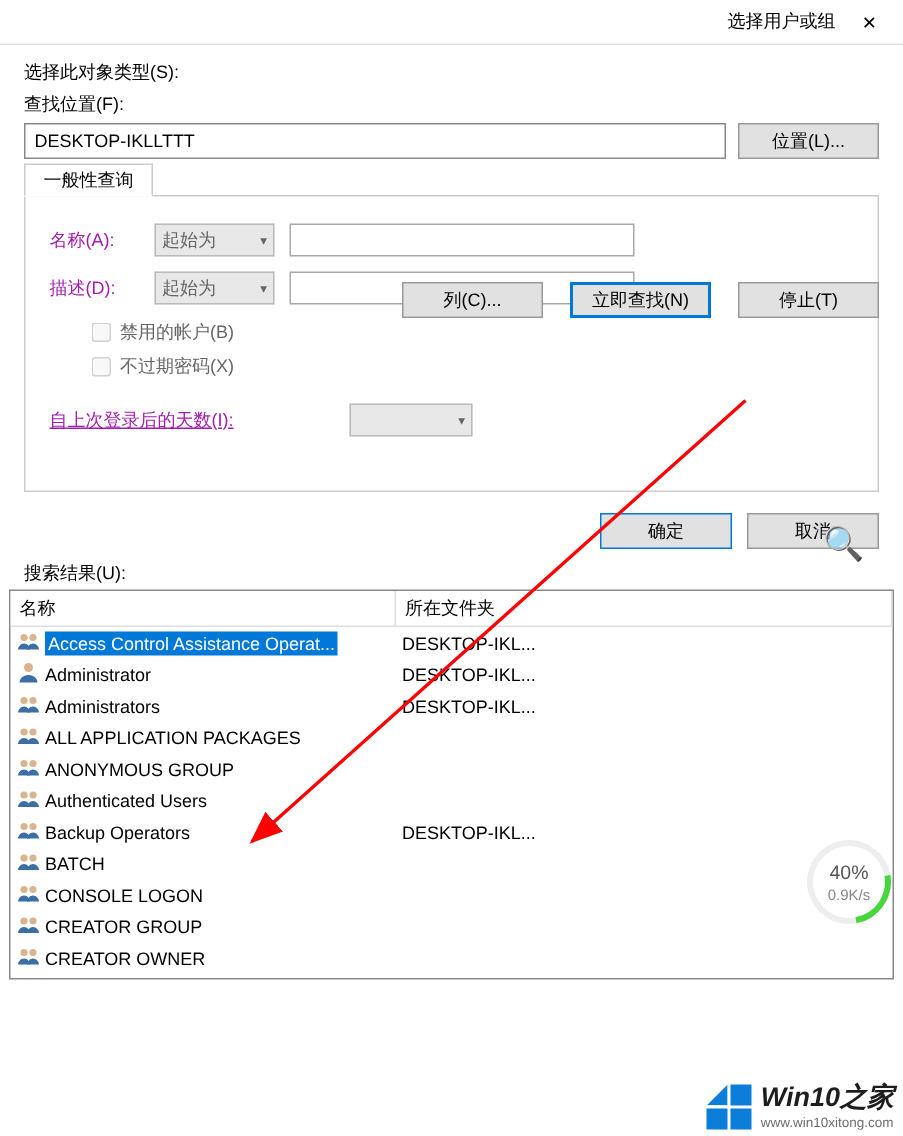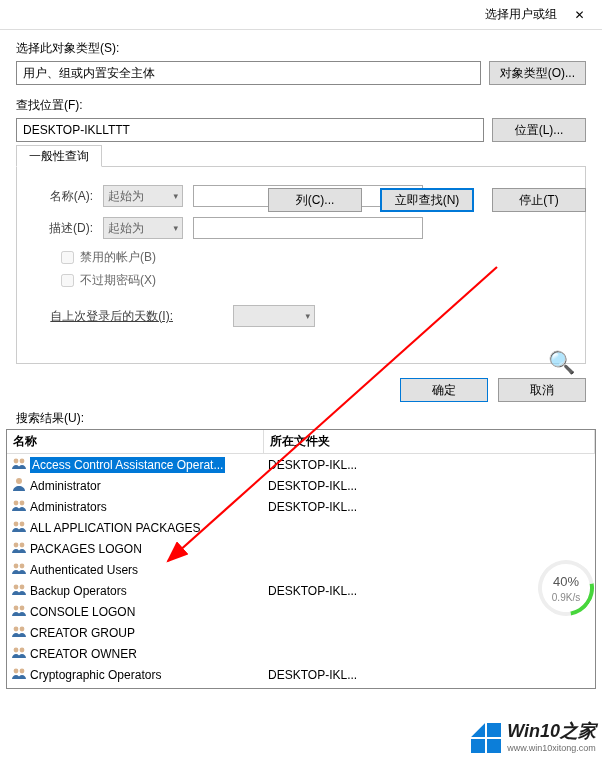--- a/index.html
+++ b/index.html
@@ -15,41 +15,41 @@
 
 .row-pair { display: flex; gap: 8px; margin-bottom: 12px; }
 .display-field { flex: 1; border: 1px solid #888; background: #fff; padding: 4px 6px; height: 24px; display: flex; align-items: center; }
 .btn { border: 1px solid #999; background: #e1e1e1; padding: 3px 10px; height: 24px; min-width: 94px; display: flex; align-items: center; justify-content: center; cursor: pointer; }
 .btn.primary { border: 2px solid #0078d7; }
 
 .tab-frame { border: 1px solid #ccc; margin-top: 24px; position: relative; padding: 18px 16px 16px 16px; }
 .tab-lip { position: absolute; top: -22px; left: -1px; background: #fff; border: 1px solid #ccc; border-bottom: 1px solid #fff; padding: 3px 12px; height: 22px; display: flex; align-items: center; }
 
 .form-row { display: flex; align-items: center; gap: 10px; margin-bottom: 10px; }
-.form-label { width: 60px; color: #404040; text-align: right; }
+.form-label { width: 60px; color: #a21caf; }
 .select { border: 1px solid #bbb; background: #e8e8e8; color: #666; width: 80px; height: 22px; padding: 0 4px; display: flex; align-items: center; justify-content: space-between; }
 .select .chev { font-size: 9px; color: #666; }
 .text-input { border: 1px solid #aaa; background: #fff; width: 230px; height: 22px; }
 
 .check-row { display: flex; align-items: center; gap: 6px; margin-bottom: 6px; margin-left: 28px; }
 .check-row input { width: 13px; height: 13px; }
 .check-row label { color: #666; }
 
 .side-buttons { position: absolute; right: 16px; top: 188px; display: flex; flex-direction: row; gap: 18px; align-items: flex-end; }
 
 .magnifier { position: absolute; right: 26px; top: 350px; font-size: 22px; }
 
 .bottom-buttons { display: flex; justify-content: flex-end; gap: 10px; margin: 14px 16px 8px 0; }
 .bottom-buttons .btn { min-width: 88px; }
 
 .results-label { padding: 0 16px 2px 16px; }
 
 .results-table { border: 1px solid #888; margin: 0 6px; height: 260px; overflow: hidden; position: relative; }
 .tbl-head { display: flex; background: #fff; border-bottom: 1px solid #ddd; }
-.tbl-head .col { padding: 3px 6px; border-right: 1px solid #ddd; font-weight: bold; }
+.tbl-head .col { padding: 3px 6px; border-right: 1px solid #ddd; font-weight: normal; }
 .col-name { width: 257px; }
 .col-folder { flex: 1; }
 .tbl-body { }
 .tbl-row { display: flex; align-items: center; height: 21px; }
 .tbl-row .cell { padding: 0 4px; overflow: hidden; white-space: nowrap; text-overflow: ellipsis; display: flex; align-items: center; gap: 3px; }
 .tbl-row.selected .cell-name-text { background: #0078d7; color: #fff; padding: 1px 2px; }
 .cell-name { width: 257px; }
 .cell-folder { flex: 1; }
 
 .icon-user, .icon-group { width: 16px; height: 16px; flex-shrink: 0; }
@@ -76,28 +76,20 @@
 <div class="titlebar">
   <span class="title">选择用户或组</span>
   <div class="close">
     <span>✕</span>
   </div>
 </div>
 
 <div class="content">
 
   <div class="section-label">选择此对象类型(S):</div>
-  <div class="row-pair">
-    <div class="display-field">
-        <span>用户、组或内置安全主体</span>
-      </div>
-    <div class="btn">
-        <span>对象类型(O)...</span>
-      </div>
-  </div>
 
   <div class="section-label">查找位置(F):</div>
   <div class="row-pair">
     <div class="display-field">
         <span>DESKTOP-IKLLTTT</span>
       </div>
     <div class="btn">
         <span>位置(L)...</span>
       </div>
   </div>
@@ -224,21 +216,21 @@
         <div class="cell cell-folder"></div>
       </div>
       <div class="tbl-row">
         <div class="cell cell-name">
           <span><svg class="icon-group" viewBox="0 0 16 16">
               <circle cx="5" cy="6" r="2.4" fill="#d9b48f"></circle>
               <circle cx="11" cy="6" r="2.4" fill="#d9b48f"></circle>
               <path d="M1 14c0-2 2-4 4-4s4 2 4 4" fill="#3a6ea5"></path>
               <path d="M7 14c0-2 2-4 4-4s4 2 4 4" fill="#3a6ea5"></path>
             </svg></span>
-          <span class="cell-name-text">PACKAGES LOGON</span>
+          <span class="cell-name-text">ANONYMOUS GROUP</span>
         </div>
         <div class="cell cell-folder"></div>
       </div>
       <div class="tbl-row">
         <div class="cell cell-name">
           <span><svg class="icon-group" viewBox="0 0 16 16">
               <circle cx="5" cy="6" r="2.4" fill="#d9b48f"></circle>
               <circle cx="11" cy="6" r="2.4" fill="#d9b48f"></circle>
               <path d="M1 14c0-2 2-4 4-4s4 2 4 4" fill="#3a6ea5"></path>
               <path d="M7 14c0-2 2-4 4-4s4 2 4 4" fill="#3a6ea5"></path>
@@ -251,20 +243,32 @@
         <div class="cell cell-name">
           <span><svg class="icon-group" viewBox="0 0 16 16">
               <circle cx="5" cy="6" r="2.4" fill="#d9b48f"></circle>
               <circle cx="11" cy="6" r="2.4" fill="#d9b48f"></circle>
               <path d="M1 14c0-2 2-4 4-4s4 2 4 4" fill="#3a6ea5"></path>
               <path d="M7 14c0-2 2-4 4-4s4 2 4 4" fill="#3a6ea5"></path>
             </svg></span>
           <span class="cell-name-text">Backup Operators</span>
         </div>
         <div class="cell cell-folder">DESKTOP-IKL...</div>
+      </div>
+      <div class="tbl-row">
+        <div class="cell cell-name">
+          <span><svg class="icon-group" viewBox="0 0 16 16">
+              <circle cx="5" cy="6" r="2.4" fill="#d9b48f"></circle>
+              <circle cx="11" cy="6" r="2.4" fill="#d9b48f"></circle>
+              <path d="M1 14c0-2 2-4 4-4s4 2 4 4" fill="#3a6ea5"></path>
+              <path d="M7 14c0-2 2-4 4-4s4 2 4 4" fill="#3a6ea5"></path>
+            </svg></span>
+          <span class="cell-name-text">BATCH</span>
+        </div>
+        <div class="cell cell-folder"></div>
       </div>
       <div class="tbl-row">
         <div class="cell cell-name">
           <span><svg class="icon-group" viewBox="0 0 16 16">
               <circle cx="5" cy="6" r="2.4" fill="#d9b48f"></circle>
               <circle cx="11" cy="6" r="2.4" fill="#d9b48f"></circle>
               <path d="M1 14c0-2 2-4 4-4s4 2 4 4" fill="#3a6ea5"></path>
               <path d="M7 14c0-2 2-4 4-4s4 2 4 4" fill="#3a6ea5"></path>
             </svg></span>
           <span class="cell-name-text">CONSOLE LOGON</span>

